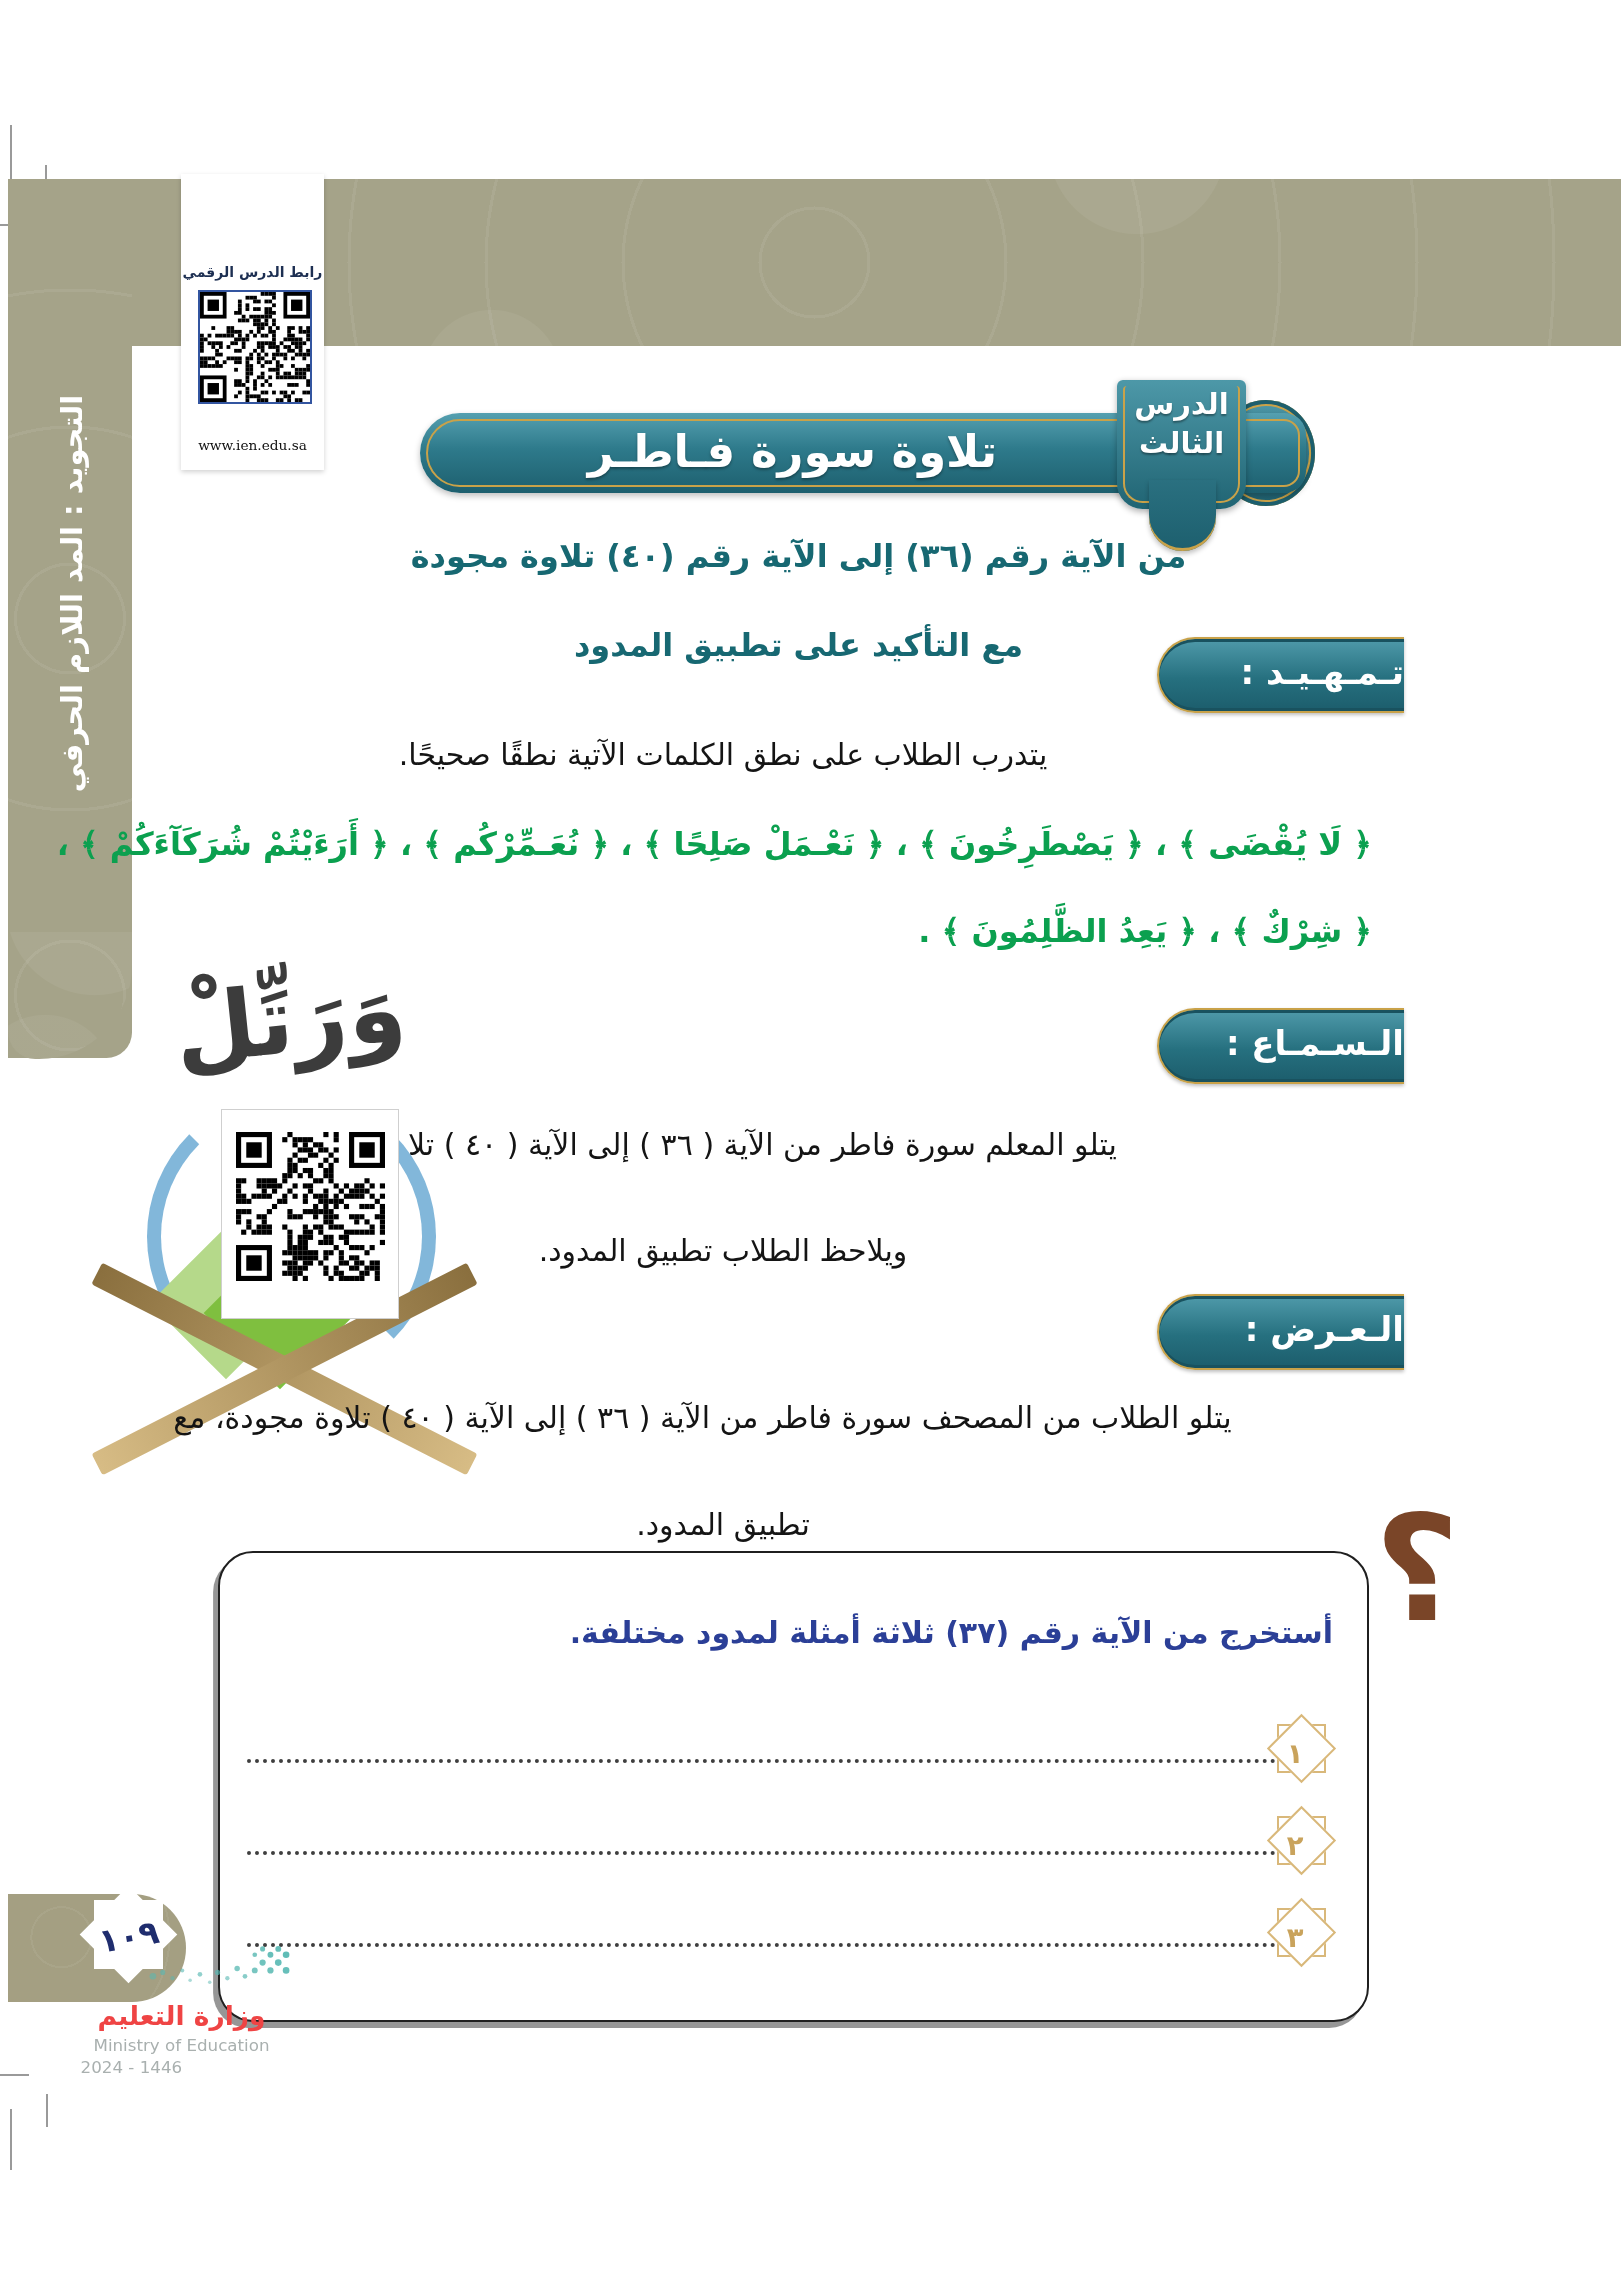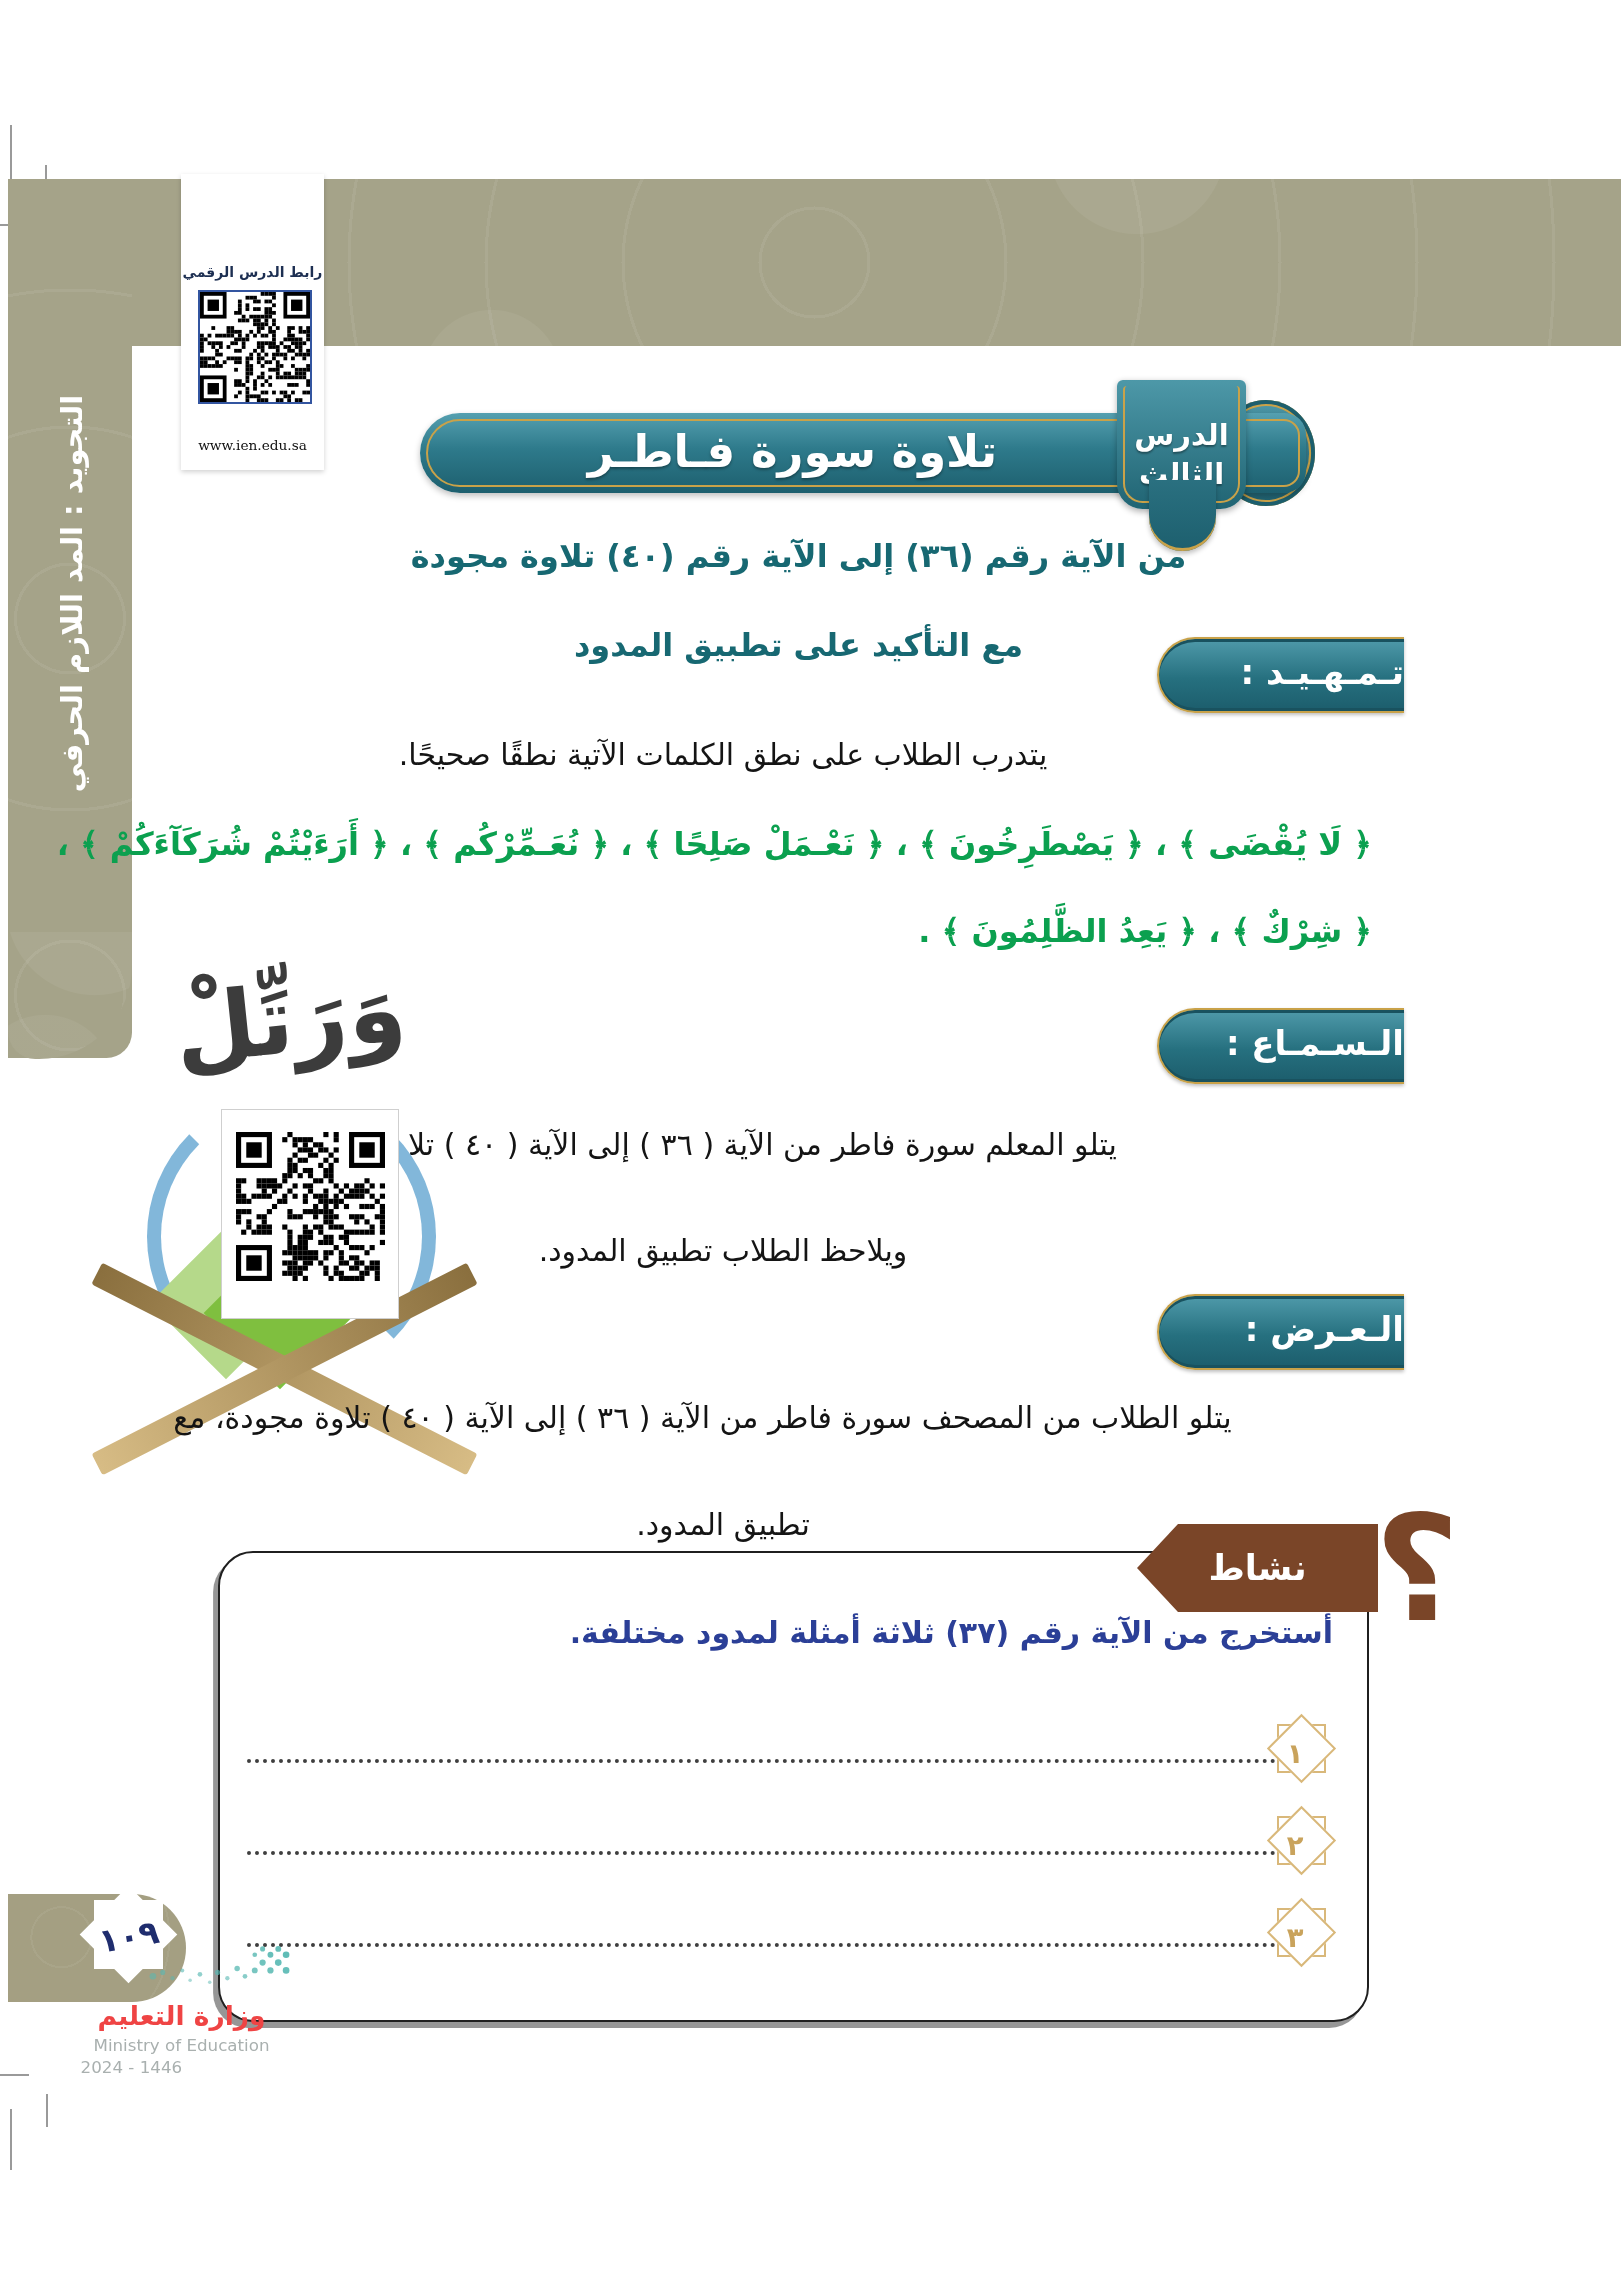--- a/index.html
+++ b/index.html
@@ -54,21 +54,21 @@
     background:linear-gradient(180deg,#4d98a8,#206473);
     border-radius:5.9px 5.9px 25.5px 25.5px;box-shadow:0 2.9px 5.9px rgba(0,0,0,.3);
   }
   #lesson-tab .gold-frame{position:absolute;inset:5.9px;border:2.5px solid #c9a249;border-radius:3.9px 3.9px 19.6px 19.6px;border-top:none;}
   #tab-drop{
     position:absolute;left:1149px;top:480px;width:67px;height:71px;
     background:linear-gradient(180deg,#2a7080,#1d5f6e);
     border-radius:0 0 39px 39px;box-shadow:inset 0 -2.9px 0 #c9a249,0 2.9px 4.9px rgba(0,0,0,.25);
   }
   #lesson-tab .l1,#lesson-tab .l2{position:relative;text-align:center;color:#fff;font-weight:bold;font-size:29px;line-height:1.0;text-shadow:0 2px 2px rgba(0,0,0,.35);}
-  #lesson-tab .l1{margin-top:41px;}
+  #lesson-tab .l1{margin-top:10px;}
   #lesson-tab .l2{margin-top:9.8px;}
   
   .subtitle{position:absolute;left:323px;width:951px;text-align:center;color:#176872;font-weight:bold;font-size:32px;}
   #subtitle1{top:537px;}
   #subtitle2{top:606px;margin-top:20px;}
   
   .section-banner{
     position:absolute;left:1157px;width:245px;height:72px;
     background:linear-gradient(180deg,#4f9aaa 0%,#26707f 55%,#1c5d6c 100%);
     border-top:2.9px solid #c9a249;border-bottom:2.9px solid #c9a249;
@@ -778,21 +778,20 @@
           <rect x="2" y="24" width="3" height="3" fill="#000"></rect>
         </svg>
     </div>
   </div>
 
   <div id="banner-ard" class="section-banner">الـعـرض :</div>
   <div id="ard-body1" class="body-line indent">يتلو الطلاب من المصحف سورة فاطر من الآية ( ٣٦ ) إلى الآية ( ٤٠ ) تلاوة مجودة، مع</div>
   <div id="ard-body2" class="body-line">تطبيق المدود.</div>
 
   <div id="activity-box"></div>
-  <div id="activity-banner">نشاط</div>
   <div id="activity-qmark">؟</div>
   <div id="activity-prompt">أستخرج من الآية رقم (٣٧) ثلاثة أمثلة لمدود مختلفة.</div>
 
   <div id="row1" class="activity-row">
     <div class="star-wrap">
       <div class="star8"></div>
         <div class="star-num">١</div>
     </div>
   </div>
   <div id="row2" class="activity-row">

